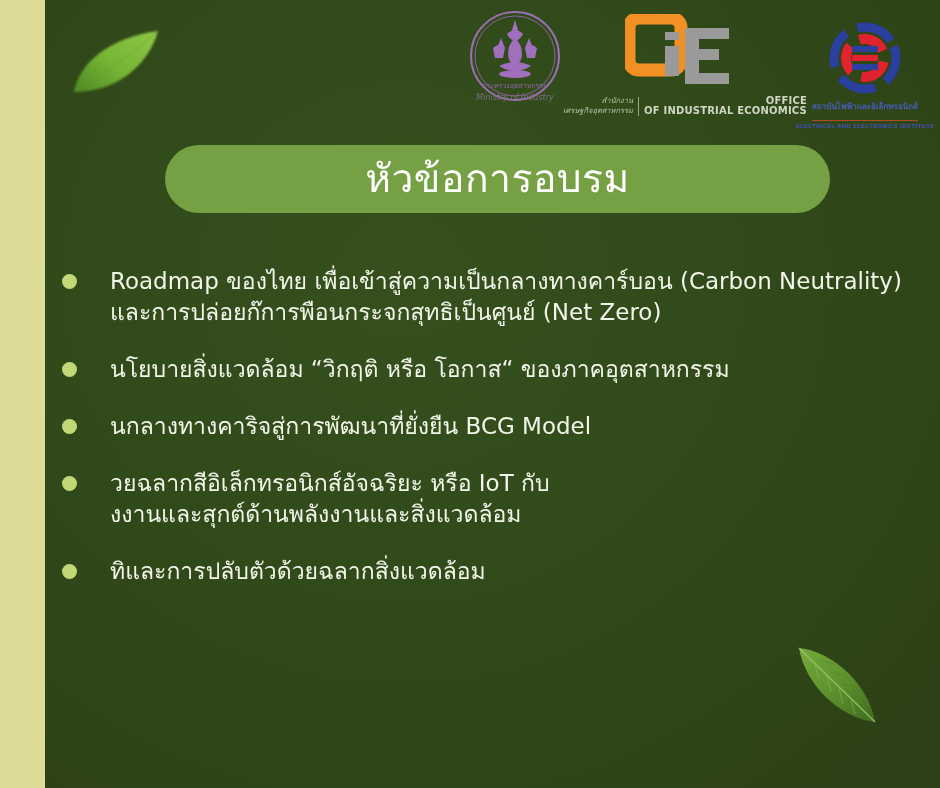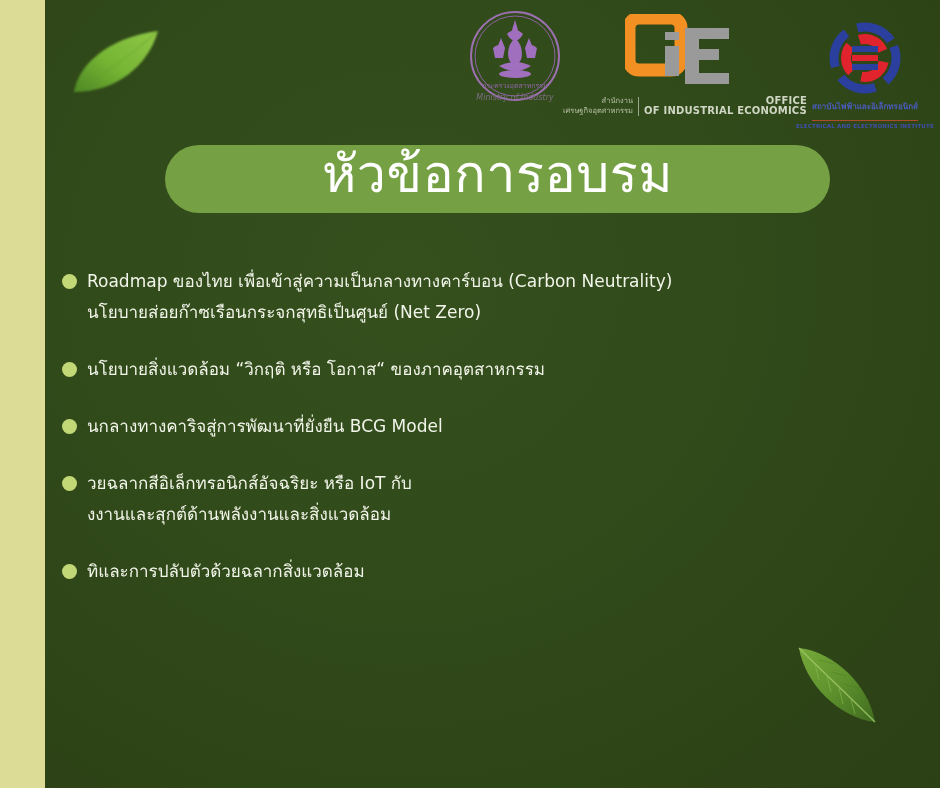--- a/index.html
+++ b/index.html
@@ -82,20 +82,21 @@
     align-items: center;
     gap: 5px;
     margin-top: 4px;
   }
   .oie-th {
     color: #b8c2a8;
     font-size: 7.5px;
     line-height: 10px;
     text-align: right;
     white-space: nowrap;
+    font-style: italic;
   }
   .oie-div {
     width: 1px;
     height: 19px;
     background: #9aa78c;
   }
   .oie-en {
     color: #cfd6c4;
     font-size: 10px;
     line-height: 10px;
@@ -136,24 +137,24 @@
     width: 665px;
     height: 68px;
     background: #76a044;
     border-radius: 34px;
     display: flex;
     align-items: center;
     justify-content: center;
   }
   .title-text {
     color: #ffffff;
-    font-size: 52px;
+    font-size: 39px;
     line-height: 50px;
     letter-spacing: .5px;
-    font-family: Liberation Mono, monospace;
+    font-family: Liberation Serif, serif;
   }
 
   
   .bullets {
     position: absolute;
     left: 62px;
     top: 266px;
     width: 850px;
   }
   .bullet-item {
@@ -165,23 +166,24 @@
     flex: 0 0 auto;
     width: 15px;
     height: 15px;
     border-radius: 50%;
     background: #c2d776;
     margin-top: 8px;
     margin-right: 10px;
   }
   .bullet-lines {
     color: #f2f5ea;
-    font-size: 17px;
+    font-size: 23px;
     line-height: 31px;
     font-family: "DejaVu Sans", "Liberation Sans", sans-serif;
+    margin-left: 23px;
   }
   .bullet-lines div { white-space: nowrap; }
 </style>
 </head>
 <body>
 
 <div id="slide">
 
   <div class="left-strip"></div>
   <div class="board"></div>
@@ -278,21 +280,21 @@
   <div class="title-banner">
     <div class="title-text">หัวข้อการอบรม</div>
   </div>
 
   <div class="bullets">
 
     <div class="bullet-item">
       <span class="bullet-dot"></span>
       <div class="bullet-lines">
         <div>Roadmap ของไทย เพื่อเข้าสู่ความเป็นกลางทางคาร์บอน (Carbon Neutrality)</div>
-        <div>นโยบายส่อยก๊าซเรือนกระจกสุทธิเป็นศูนย์ (Net Zero)</div>
+        <div>และการปล่อยก๊การพือนกระจกสุทธิเป็นศูนย์ (Net Zero)</div>
       </div>
     </div>
 
     <div class="bullet-item">
       <span class="bullet-dot"></span>
       <div class="bullet-lines">
         <div>นโยบายสิ่งแวดล้อม “วิกฤติ หรือ โอกาส“ ของภาคอุตสาหกรรม</div>
       </div>
     </div>
 

